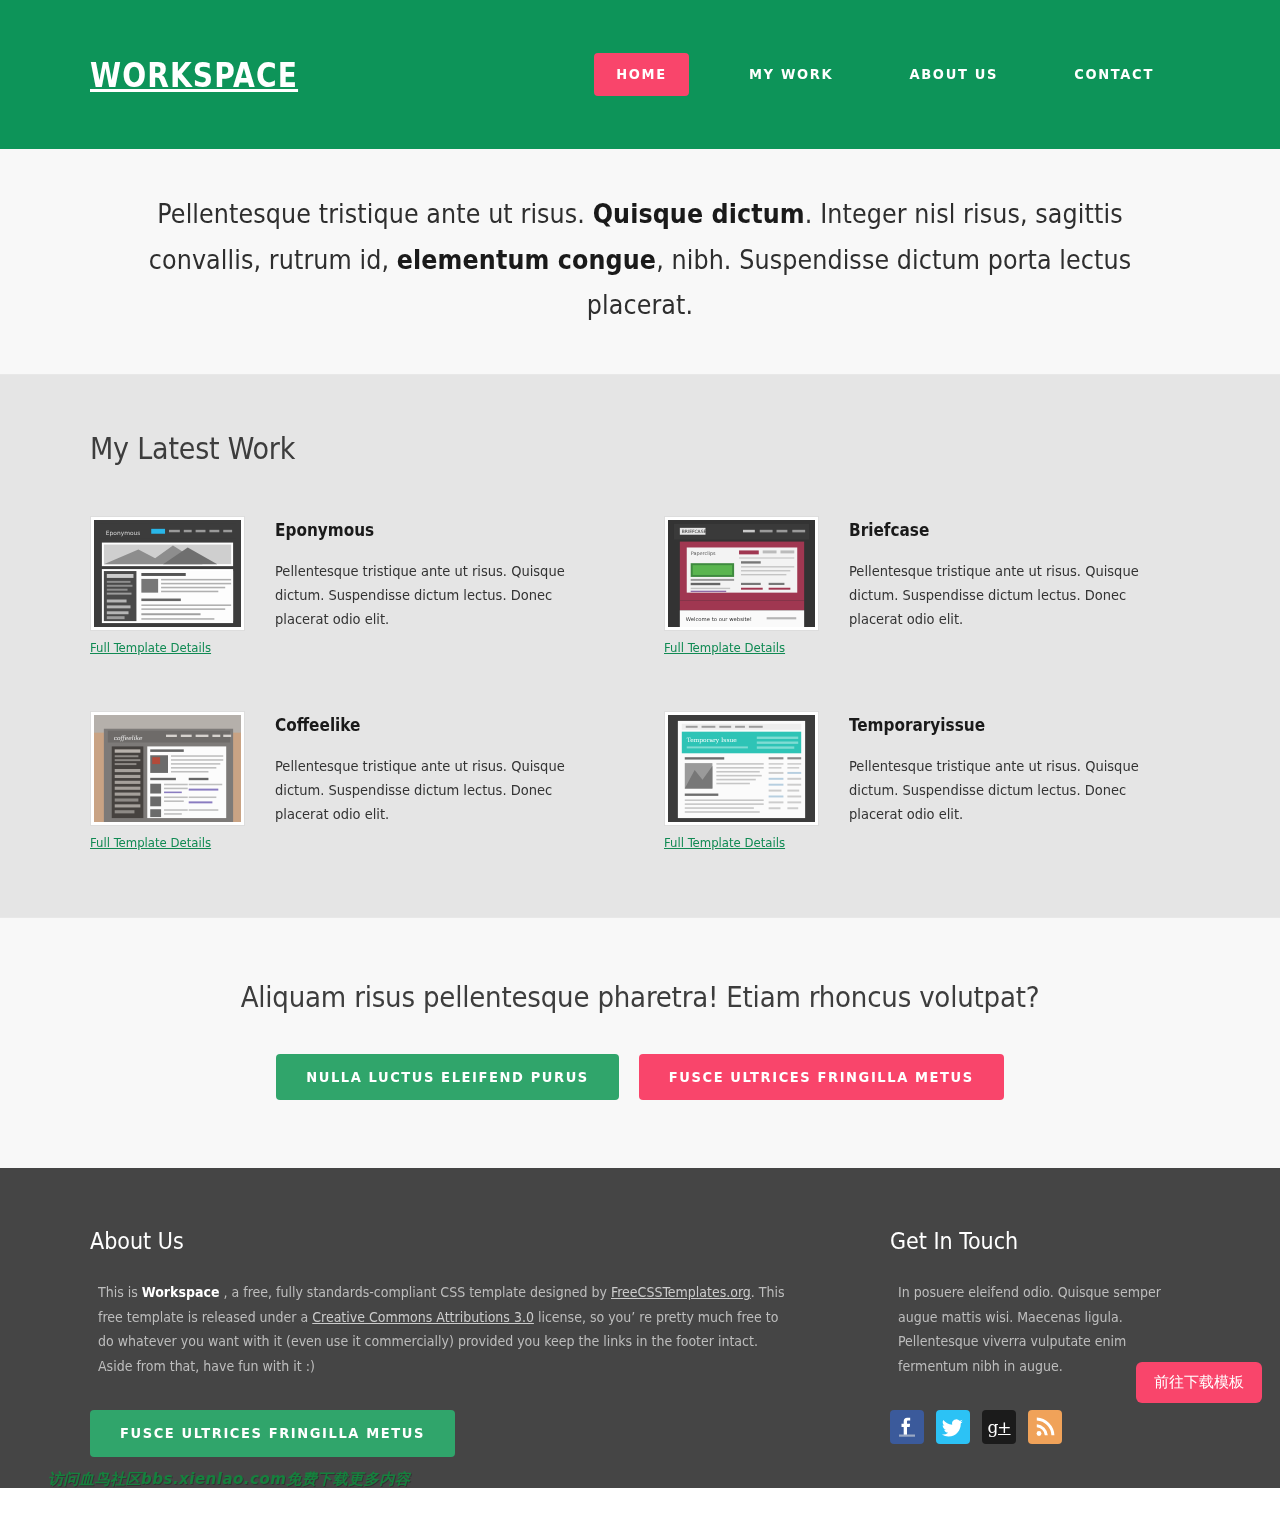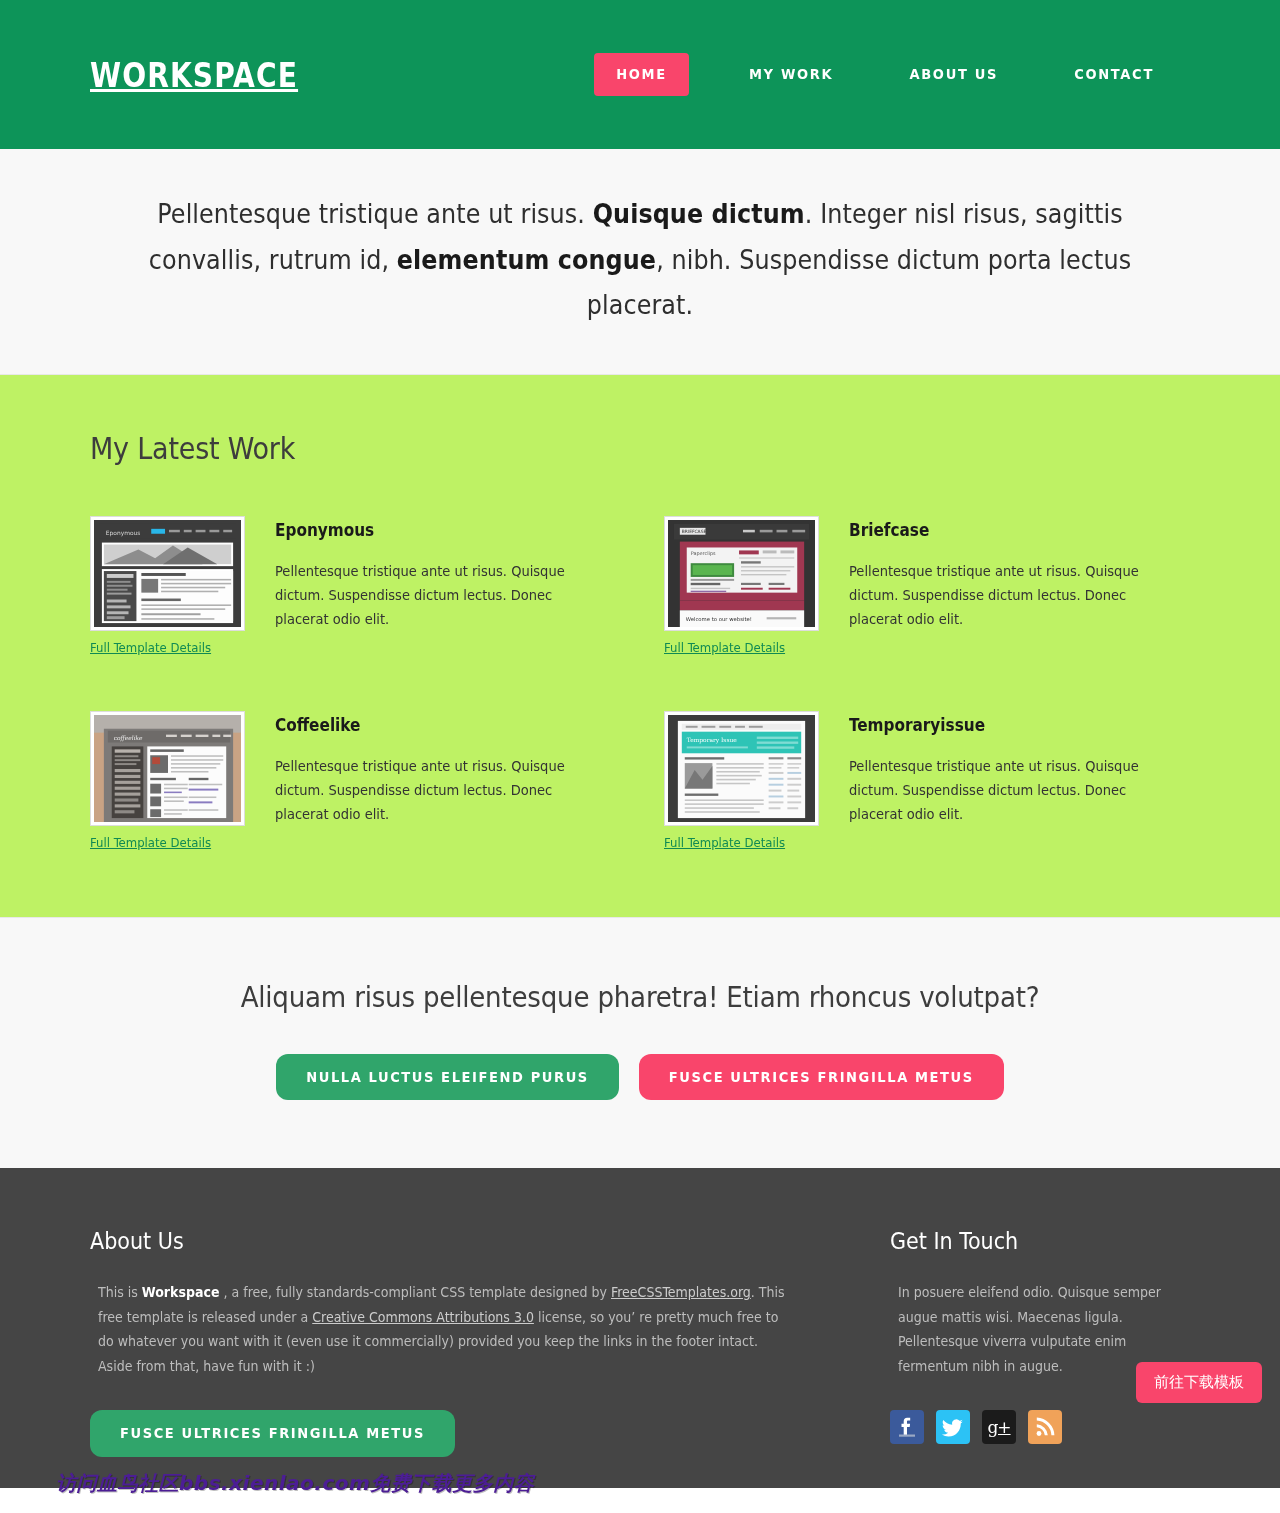--- a/index.html
+++ b/index.html
@@ -77,21 +77,21 @@
     line-height: 1.72;
     color: #2e2e2e;
     font-weight: 300;
     font-family: "DejaVu Sans Condensed", "Liberation Sans Narrow", "Liberation Sans", sans-serif;
     letter-spacing: 0.1px;
   }
   .hero-text b { font-weight: 700; color: #1a1a1a; text-align: right; }
 
   
   .work-section {
-    background: #bef264;
+    background: #e5e5e5;
     padding: 56px 0 66px 0;
     border-bottom: 1px solid #e8e8e8;
   }
   .container {
     width: 1100px;
     margin: 0 auto;
   }
   .section-title {
     font-size: 30px;
     font-weight: 400;
@@ -166,21 +166,21 @@
     letter-spacing: -0.2px;
   }
   .cta-buttons {
     display: flex;
     justify-content: center;
     gap: 20px;
   }
   .btn {
     display: inline-block;
     border: none;
-    border-radius: 12px;
+    border-radius: 4px;
     color: #ffffff;
     font-size: 14.5px;
     font-weight: 700;
     letter-spacing: 1.6px;
     text-transform: uppercase;
     text-decoration: none;
     padding: 16px 30px;
     line-height: 1;
     cursor: pointer;
     font-family: "DejaVu Sans Condensed", "Liberation Sans Narrow", "Liberation Sans", sans-serif;
@@ -237,25 +237,25 @@
     overflow: hidden;
   }
   .ic-facebook { background: #3b5a9b; }
   .ic-twitter  { background: #2cc2f5; }
   .ic-gplus    { background: #1b1b1b; }
   .ic-rss      { background: #f0a259; }
 
   
   .watermark {
     position: absolute;
-    left: 56px;
+    left: 48px;
     top: 1470px;
-    font-size: 20px;
+    font-size: 15px;
     font-weight: 700;
-    color: #4c1d95;
+    color: #15803d;
     letter-spacing: 0.5px;
     text-shadow: 1px 1px 0 rgba(0,0,0,0.25);
     white-space: nowrap;
     font-family: "DejaVu Sans", sans-serif;
     font-style: italic;
   }
   .download-fab {
     position: absolute;
     right: 18px;
     top: 1362px;

